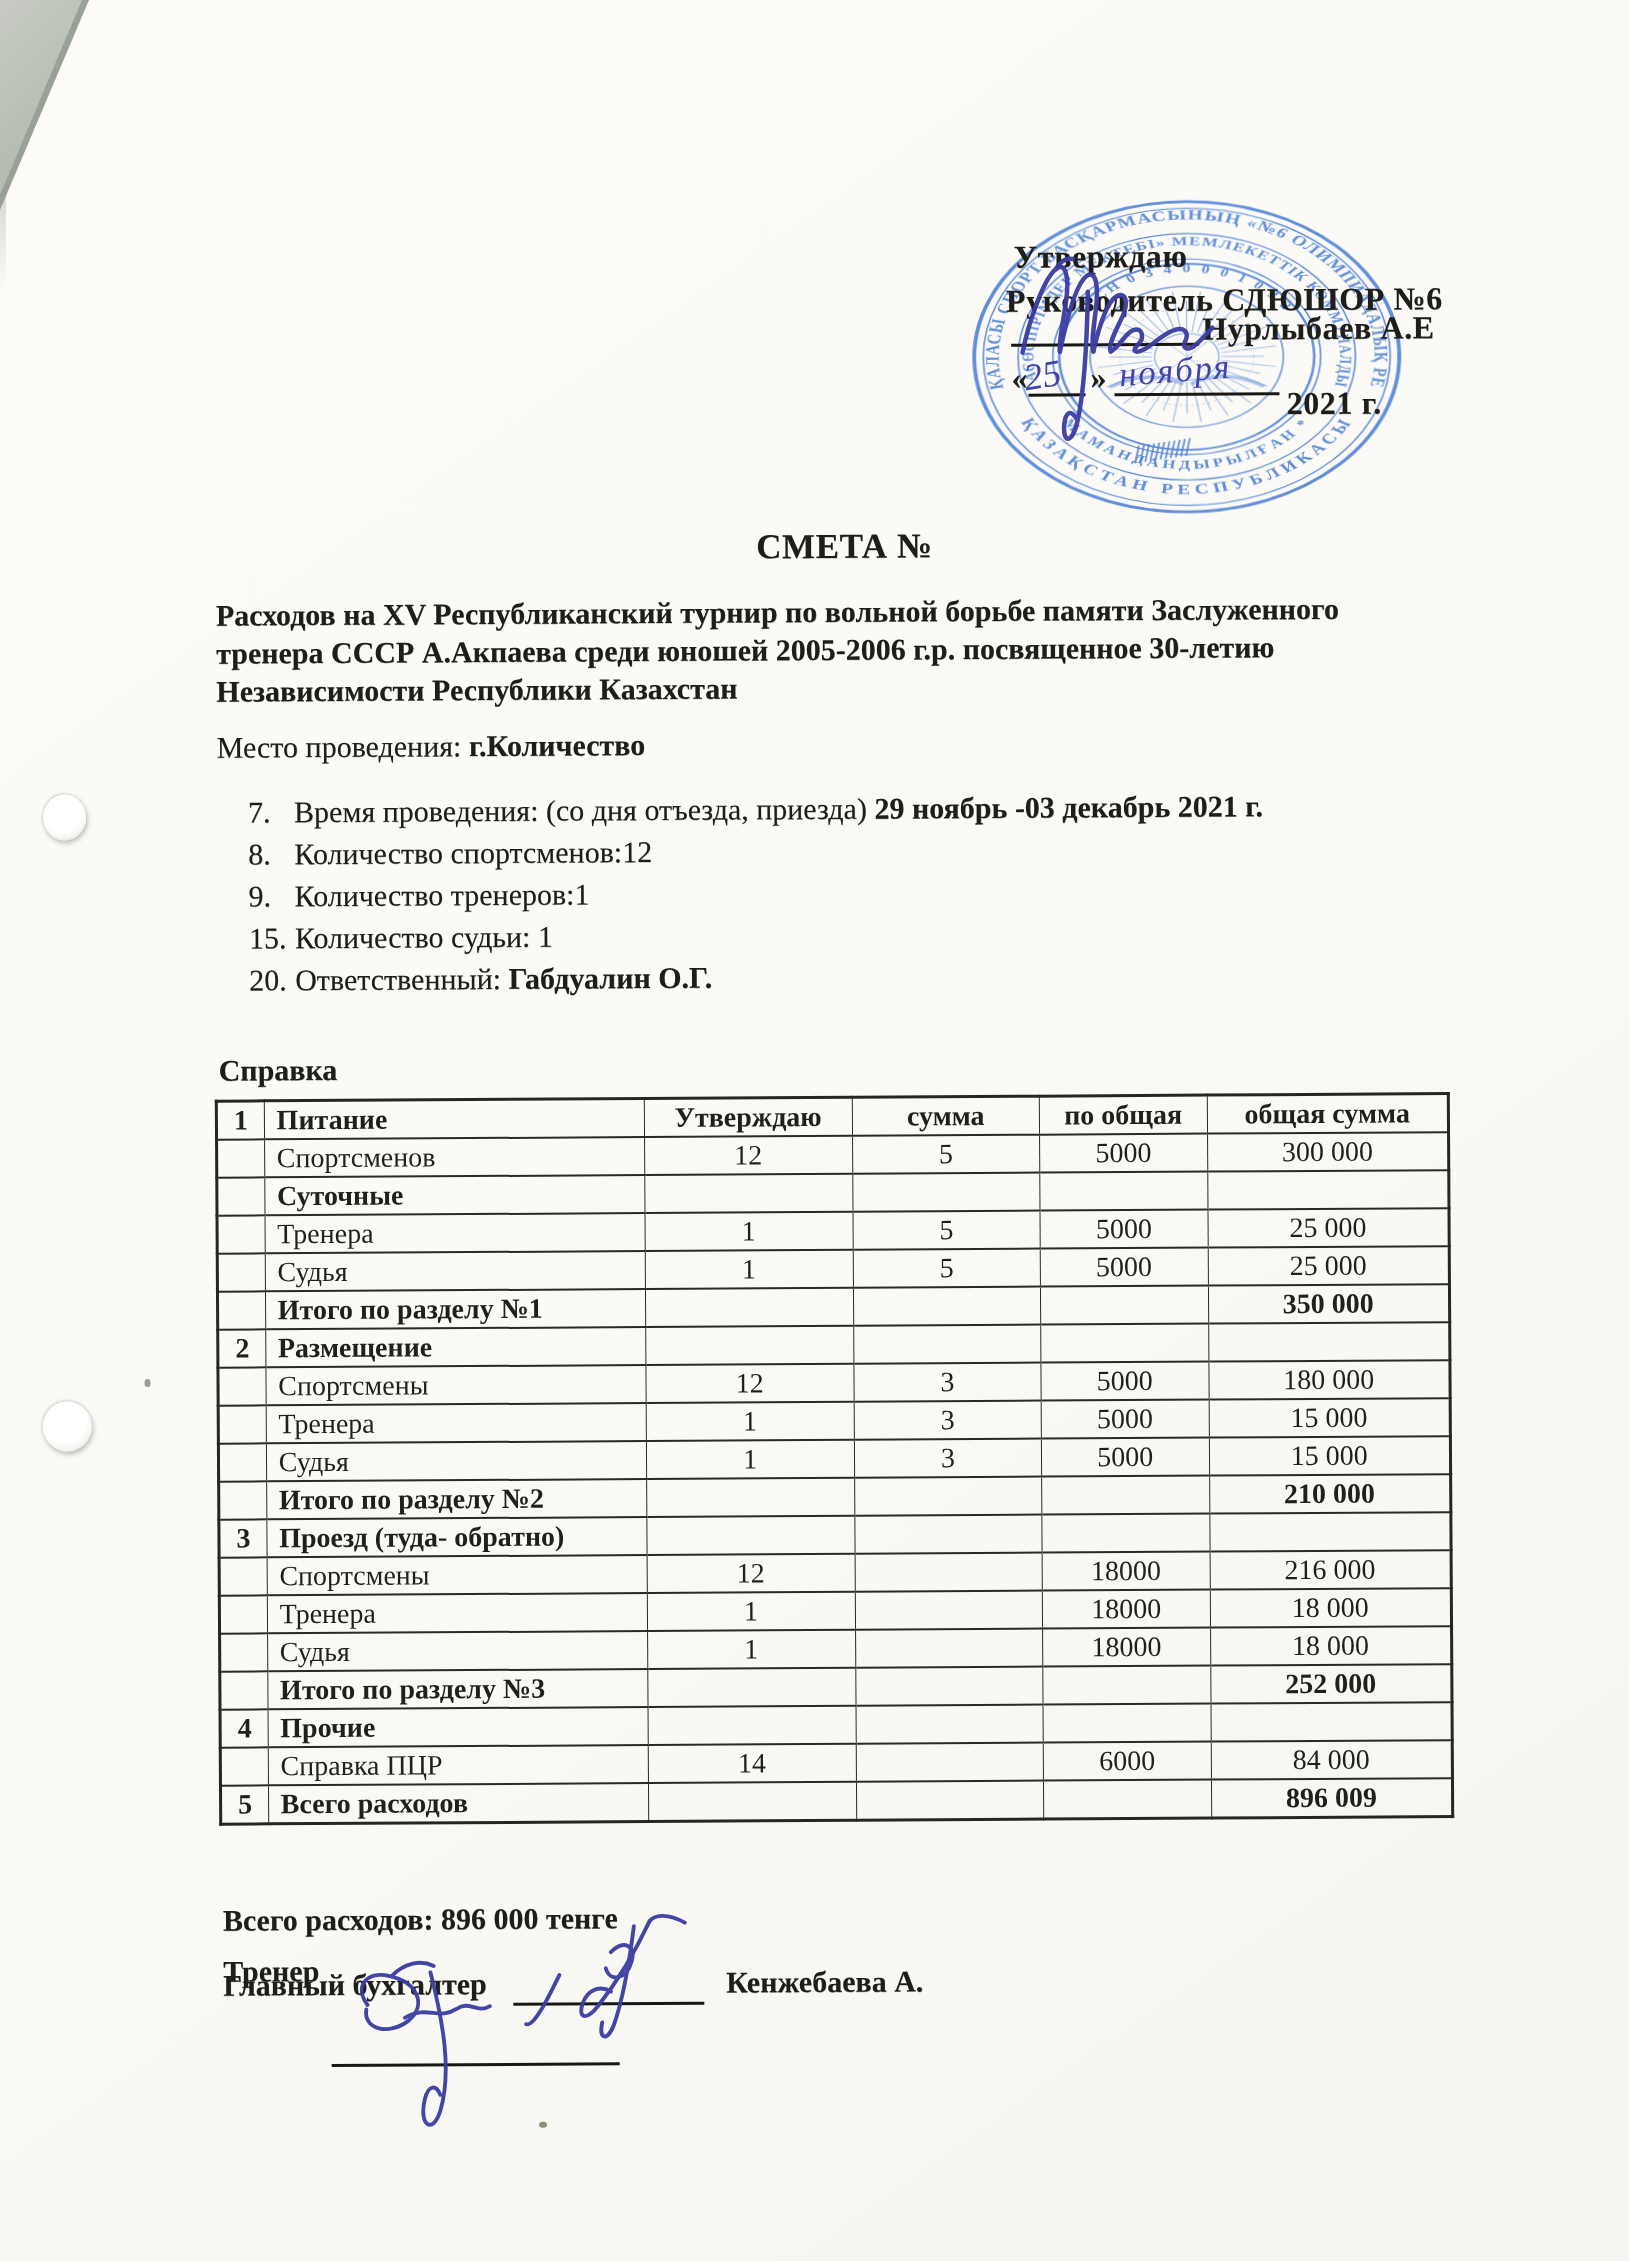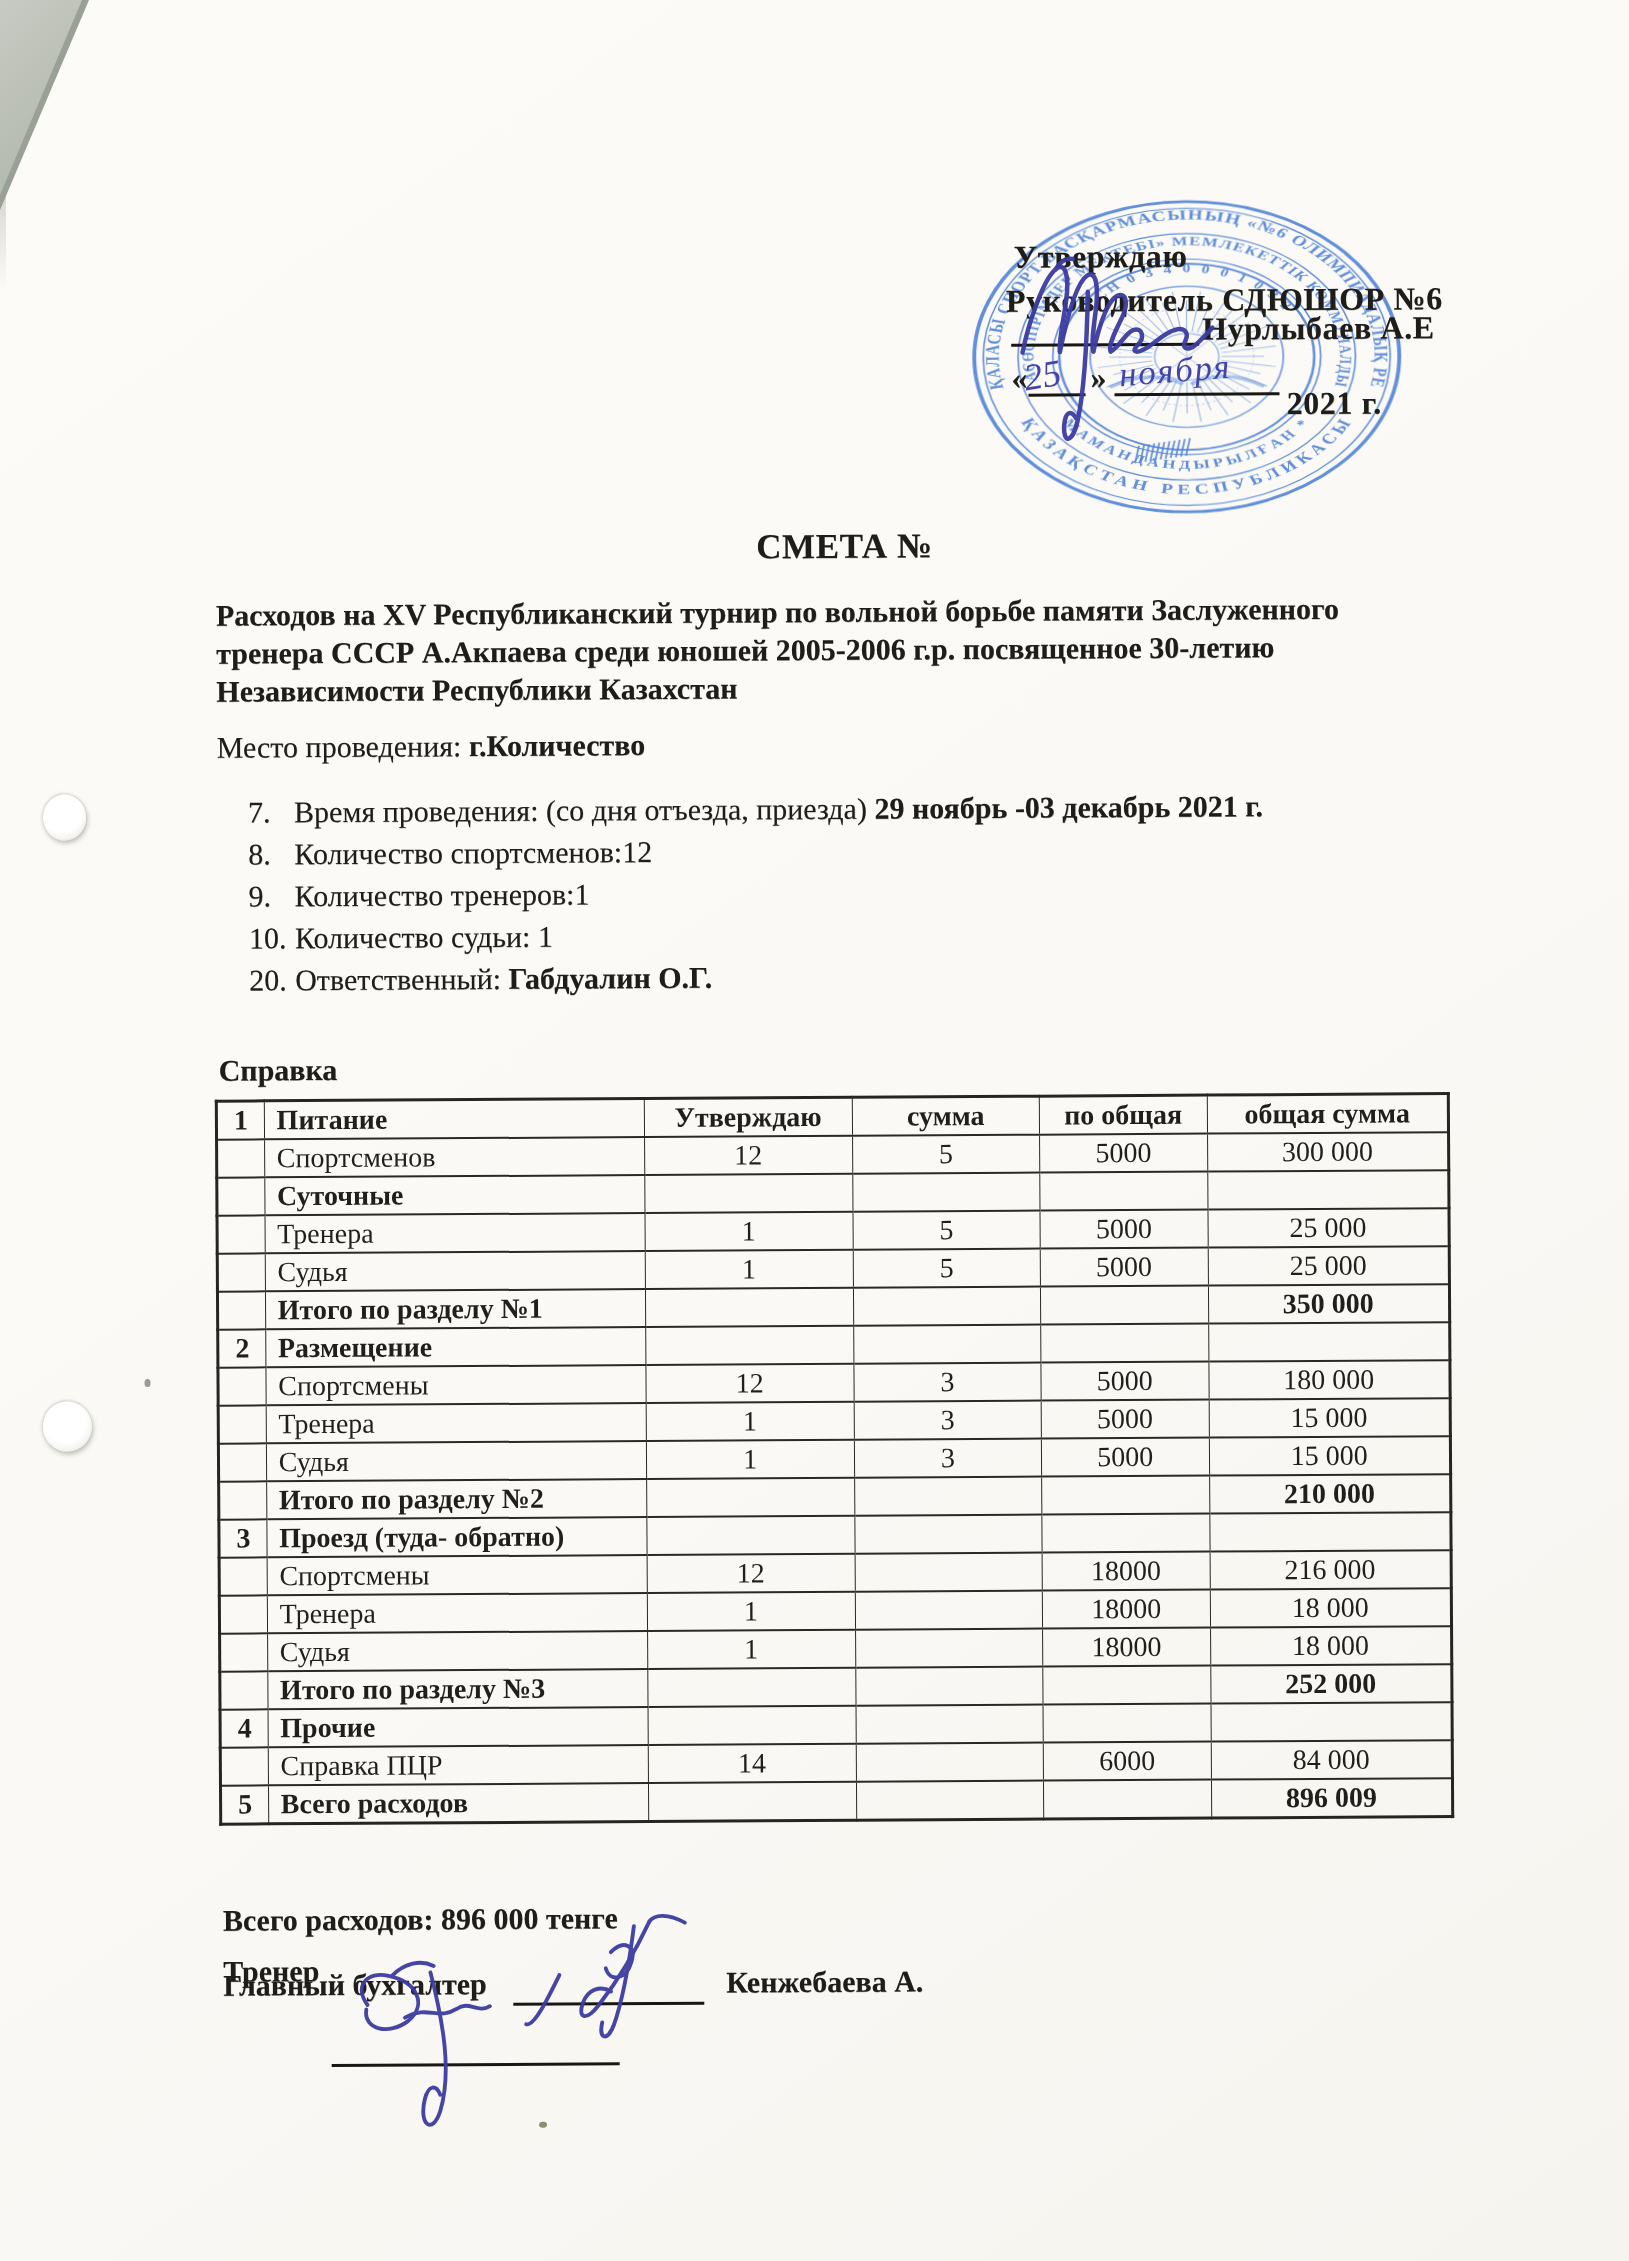--- a/index.html
+++ b/index.html
@@ -185,21 +185,21 @@
         <div class="pline">Независимости Республики Казахстан</div>
       </div>
     <div class="t ink" id="venue">
       <span>Место проведения: </span><b>г.Количество</b>
     </div>
 
     <div class="ink" id="details">
         <div class="drow"><span class="num">7.</span><span>Время проведения: (со дня отъезда, приезда) </span><b>29 ноябрь -03 декабрь  2021 г.</b></div>
         <div class="drow"><span class="num">8.</span><span>Количество спортсменов:12</span></div>
         <div class="drow"><span class="num">9.</span><span>Количество тренеров:1</span></div>
-        <div class="drow"><span class="num">10.</span><span>Количество судьи: 1</span></div>
+        <div class="drow"><span class="num">15.</span><span>Количество судьи: 1</span></div>
         <div class="drow"><span class="num">20.</span><span>Ответственный: </span><b>Габдуалин О.Г.</b></div>
       </div>
 
     <div class="t ink" id="exp-head">Справка</div>
     <table id="exp">
       <colgroup>
         <col style="width:3.9%">
           <col style="width:30.8%">
           <col style="width:16.9%">
         <col style="width:15.2%">

